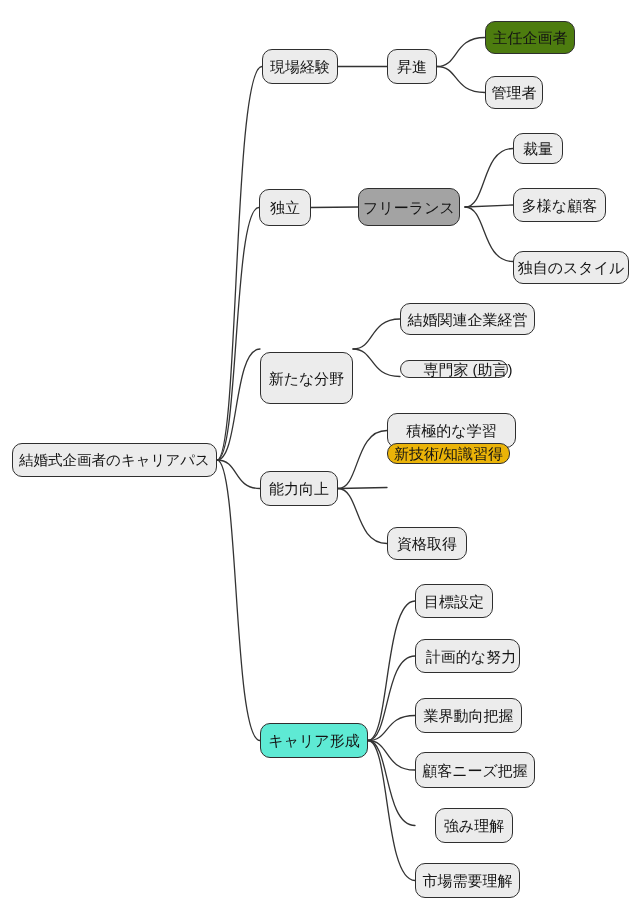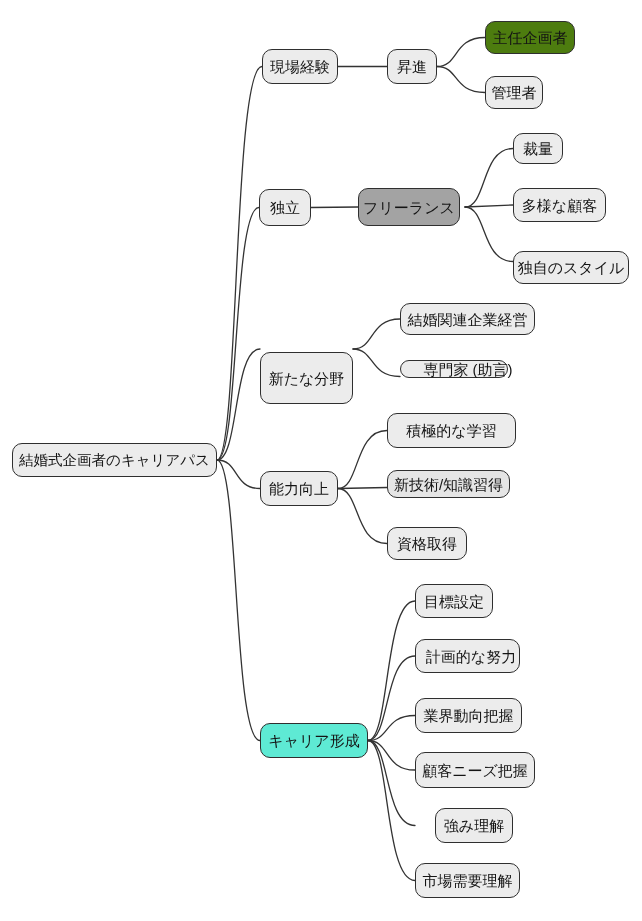--- a/index.html
+++ b/index.html
@@ -79,21 +79,21 @@
     <div class="node" style="left: 259px; top: 189px; width: 52px; height: 37px; background: rgb(236, 236, 236); border-color: rgb(47, 47, 47); color: rgb(20, 20, 20);">独立</div>
     <div class="node" style="left: 358px; top: 188px; width: 102px; height: 38px; background: #a3a3a3; border-color: rgb(47, 47, 47); color: rgb(20, 20, 20);">フリーランス</div>
     <div class="node" style="left: 513px; top: 133px; width: 50px; height: 31px; background: rgb(236, 236, 236); border-color: rgb(47, 47, 47); color: rgb(20, 20, 20);">裁量</div>
     <div class="node" style="left: 513px; top: 188px; width: 93px; height: 34px; background: rgb(236, 236, 236); border-color: rgb(47, 47, 47); color: rgb(20, 20, 20);">多様な顧客</div>
     <div class="node" style="left: 513px; top: 245px; width: 116px; height: 33px; background: rgb(236, 236, 236); border-color: rgb(47, 47, 47); color: rgb(20, 20, 20); margin-top: 6px;">独自のスタイル</div>
     <div class="node" style="left: 260px; top: 331px; width: 93px; height: 52px; background: rgb(236, 236, 236); border-color: rgb(47, 47, 47); color: rgb(20, 20, 20); margin-top: 21px;">新たな分野</div>
     <div class="node" style="left: 400px; top: 303px; width: 135px; height: 32px; background: rgb(236, 236, 236); border-color: rgb(47, 47, 47); color: rgb(20, 20, 20);">結婚関連企業経営</div>
     <div class="node" style="left: 400px; top: 360px; width: 108px; height: 18px; background: rgb(236, 236, 236); border-color: rgb(47, 47, 47); color: rgb(20, 20, 20); padding-left: 32px;">専門家 (助言)</div>
     <div class="node" style="left: 260px; top: 471px; width: 78px; height: 35px; background: rgb(236, 236, 236); border-color: rgb(47, 47, 47); color: rgb(20, 20, 20);">能力向上</div>
     <div class="node" style="left: 387px; top: 413px; width: 129px; height: 35px; background: rgb(236, 236, 236); border-color: rgb(47, 47, 47); color: rgb(20, 20, 20);">積極的な学習</div>
-    <div class="node" style="left: 387px; top: 470px; width: 123px; height: 28px; background: #e5e5e5; border-color: rgb(47, 47, 47); color: rgb(20, 20, 20);">新技術/知識習得</div>
+    <div class="node" style="left: 387px; top: 443px; width: 123px; height: 21px; background: #eab308; border-color: rgb(47, 47, 47); color: rgb(20, 20, 20);">新技術/知識習得</div>
     <div class="node" style="left: 387px; top: 527px; width: 80px; height: 33px; background: rgb(236, 236, 236); border-color: rgb(47, 47, 47); color: rgb(20, 20, 20);">資格取得</div>
     <div class="node" style="left: 260px; top: 723px; width: 108px; height: 35px; background: #5eead4; border-color: rgb(47, 47, 47); color: rgb(20, 20, 20);">キャリア形成</div>
     <div class="node" style="left: 415px; top: 584px; width: 78px; height: 34px; background: rgb(236, 236, 236); border-color: rgb(47, 47, 47); color: rgb(20, 20, 20);">目標設定</div>
     <div class="node" style="left: 415px; top: 639px; width: 105px; height: 34px; background: rgb(236, 236, 236); border-color: rgb(47, 47, 47); color: rgb(20, 20, 20); padding-left: 11px;">計画的な努力</div>
     <div class="node" style="left: 415px; top: 698px; width: 107px; height: 35px; background: rgb(236, 236, 236); border-color: rgb(47, 47, 47); color: rgb(20, 20, 20);">業界動向把握</div>
     <div class="node" style="left: 415px; top: 752px; width: 120px; height: 36px; background: rgb(236, 236, 236); border-color: rgb(47, 47, 47); color: rgb(20, 20, 20);">顧客ニーズ把握</div>
     <div class="node" style="left: 415px; top: 808px; width: 78px; height: 35px; background: rgb(236, 236, 236); border-color: rgb(47, 47, 47); color: rgb(20, 20, 20); margin-left: 20px;">強み理解</div>
     <div class="node" style="left: 415px; top: 863px; width: 105px; height: 35px; background: rgb(236, 236, 236); border-color: rgb(47, 47, 47); color: rgb(20, 20, 20);">市場需要理解</div>
   </div>
 

